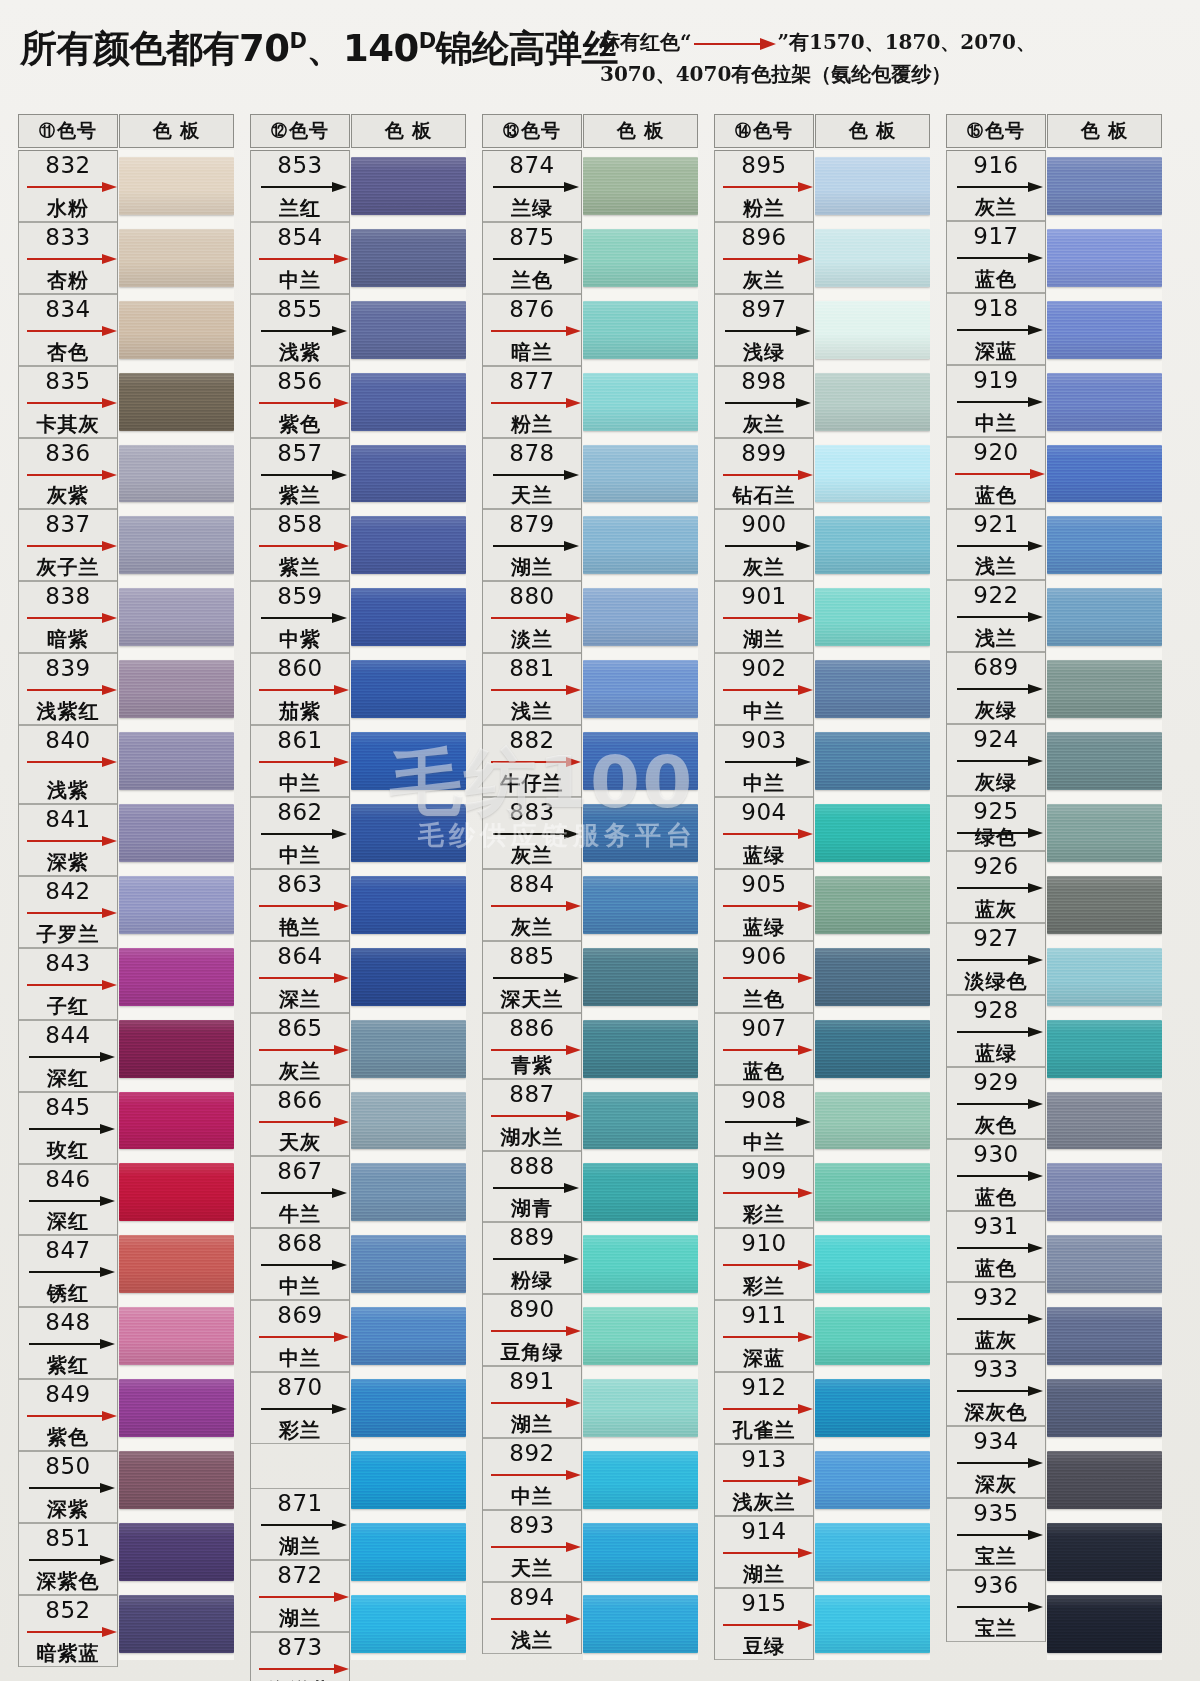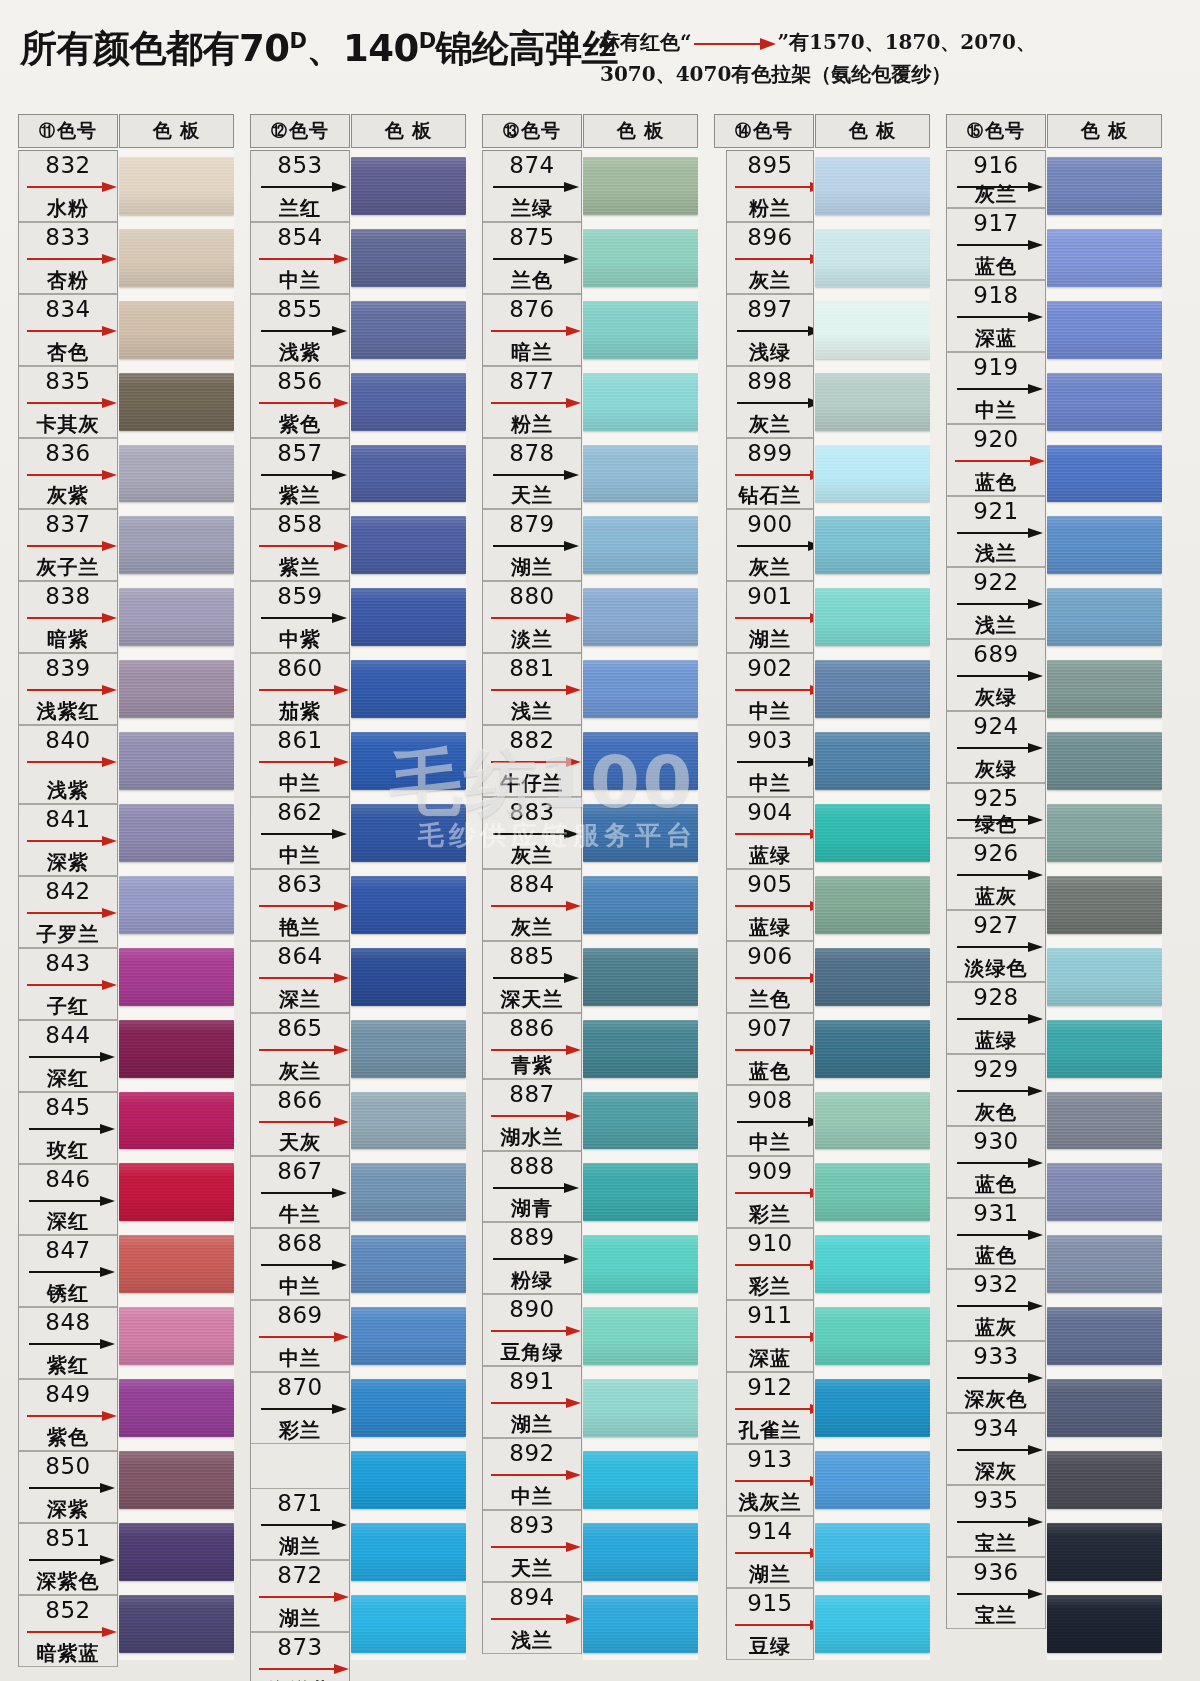--- a/index.html
+++ b/index.html
@@ -936,21 +936,21 @@
             <div class="swatch-skein" title="894 浅兰" style="background: rgb(46, 166, 218);"></div>
           </div>
         </div>
       </div>
       <div class="col-group" style="left: 696px;">
         <div class="hcell" style="left: 0px; width: 100px;">
           <span class="circnum">⑭</span>
           <span>色号</span>
         </div>
         <div class="hcell" style="left: 101px; width: 115px;">色 板</div>
-        <div class="code-col" style="left: 12px; width: 88px;">
+        <div class="code-col" style="left: 0px; width: 100px;">
           <div class="code-cell" style="height: 71.9px;">
             <div class="code-num">895</div>
             <div class="arrow red">
               <span class="shaft" style="left: 4px; width: 76px;"></span>
               <span class="head" style="left: 79px;"></span>
             </div>
             <div class="code-name">粉兰</div>
           </div>
           <div class="code-cell" style="height: 71.9px;">
             <div class="code-num">896</div>
@@ -1179,21 +1179,21 @@
           </div>
         </div>
       </div>
       <div class="col-group" style="left: 928px;">
         <div class="hcell" style="left: 0px; width: 100px;">
           <span class="circnum">⑮</span>
           <span>色号</span>
         </div>
         <div class="hcell" style="left: 101px; width: 115px;">色 板</div>
         <div class="code-col" style="left: 0px; width: 100px;">
-          <div class="code-cell" style="height: 58px;">
+          <div class="code-cell" style="height: 71px;">
             <div class="code-num">916</div>
             <div class="arrow black">
               <span class="shaft" style="left: 6px; width: 72px;"></span>
               <span class="head" style="left: 77px;"></span>
             </div>
             <div class="code-name">灰兰</div>
           </div>
           <div class="code-cell" style="height: 71.9px;">
             <div class="code-num">917</div>
             <div class="arrow black">

